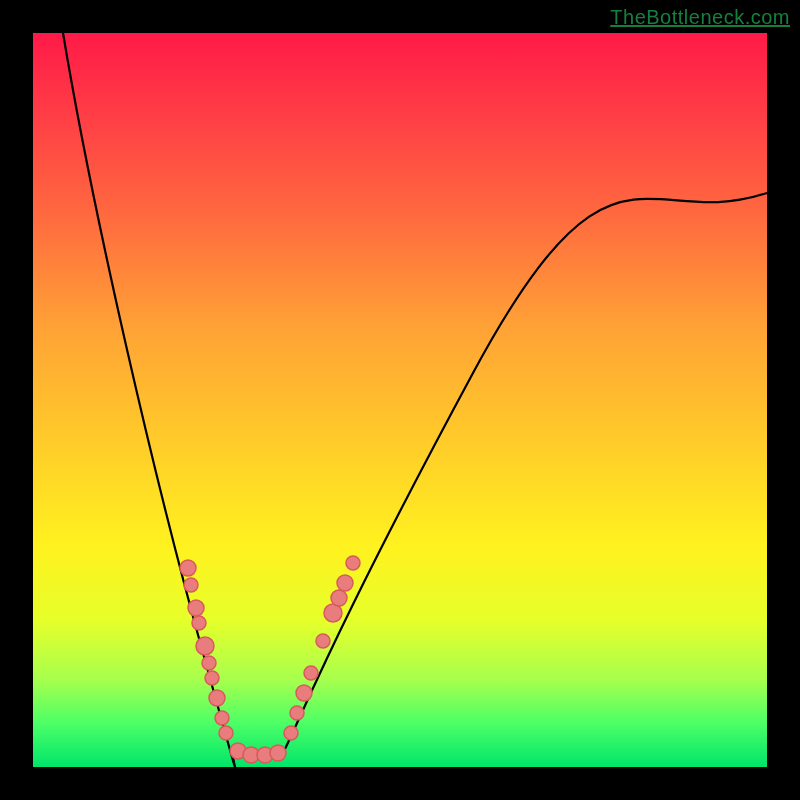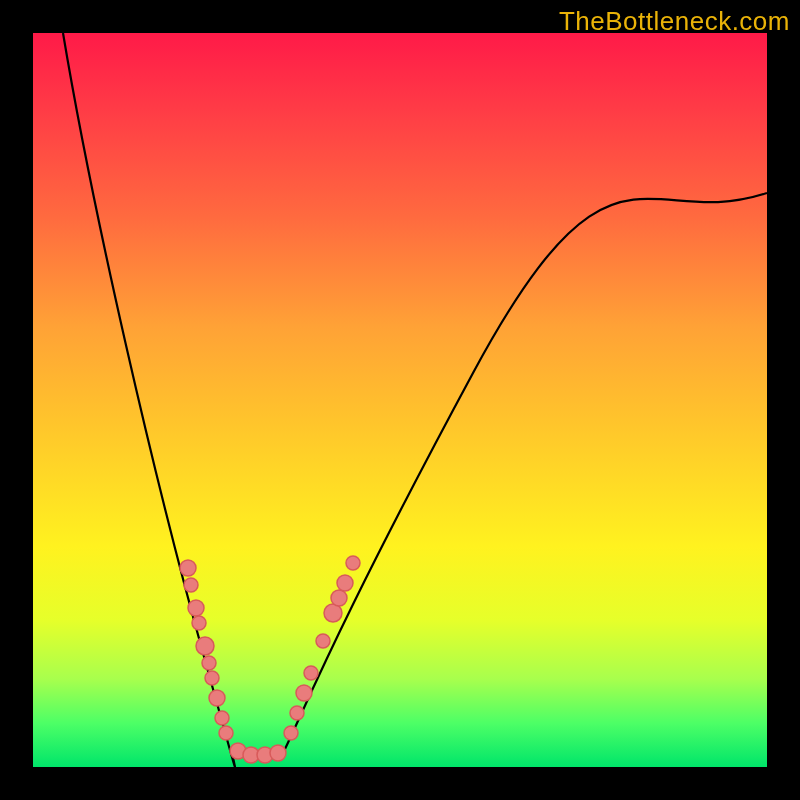--- a/index.html
+++ b/index.html
@@ -13,26 +13,27 @@
   }
   .wrap {
     position: relative;
     width: 800px;
     height: 800px;
   }
   .watermark {
     position: absolute;
     top: 6px;
     right: 10px;
-    color: #eab308;
-    font-size: 26px;
+    color: #15803d;
+    font-size: 20px;
     font-weight: 500;
     letter-spacing: 0.5px;
     z-index: 5;
     user-select: none;
+    text-decoration: underline;
   }
   .plot {
     position: absolute;
     left: 33px;
     top: 33px;
     width: 734px;
     height: 734px;
     background: linear-gradient(
       to bottom,
       #ff1a48 0%,

